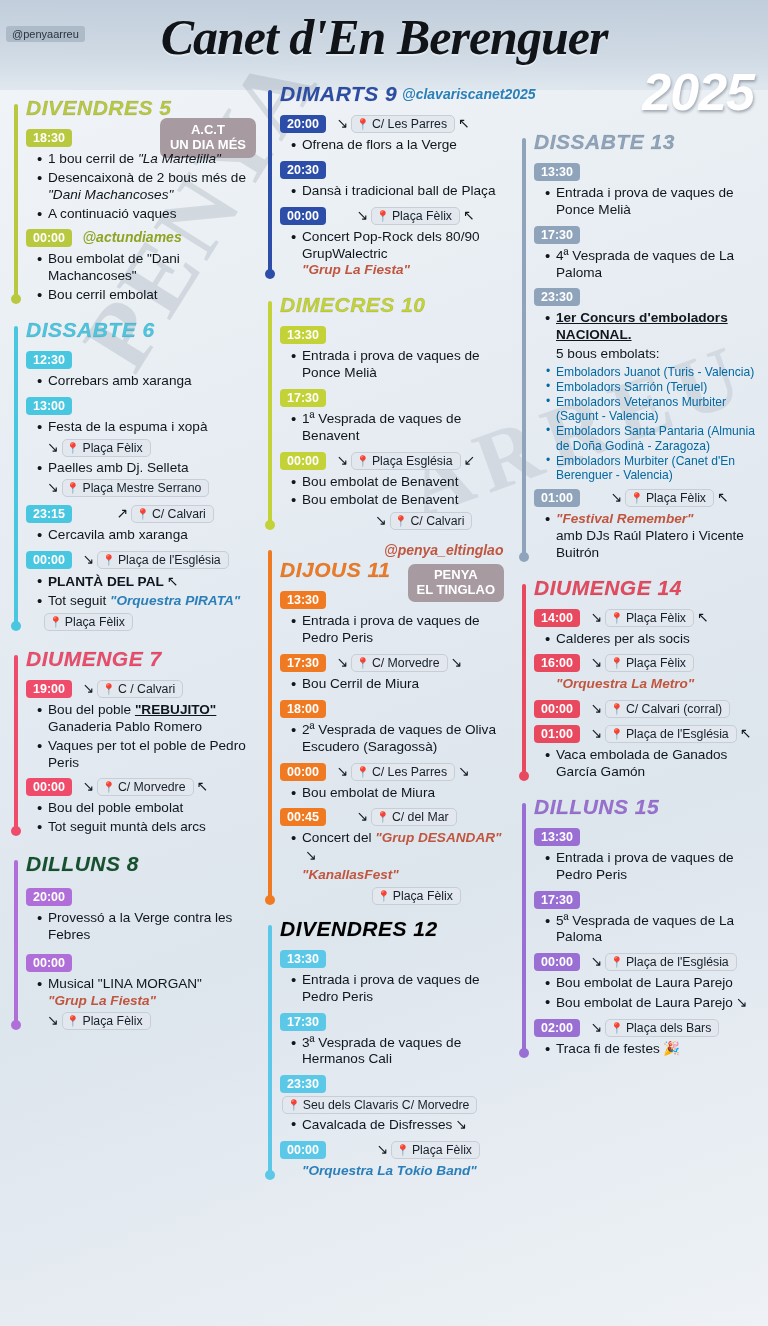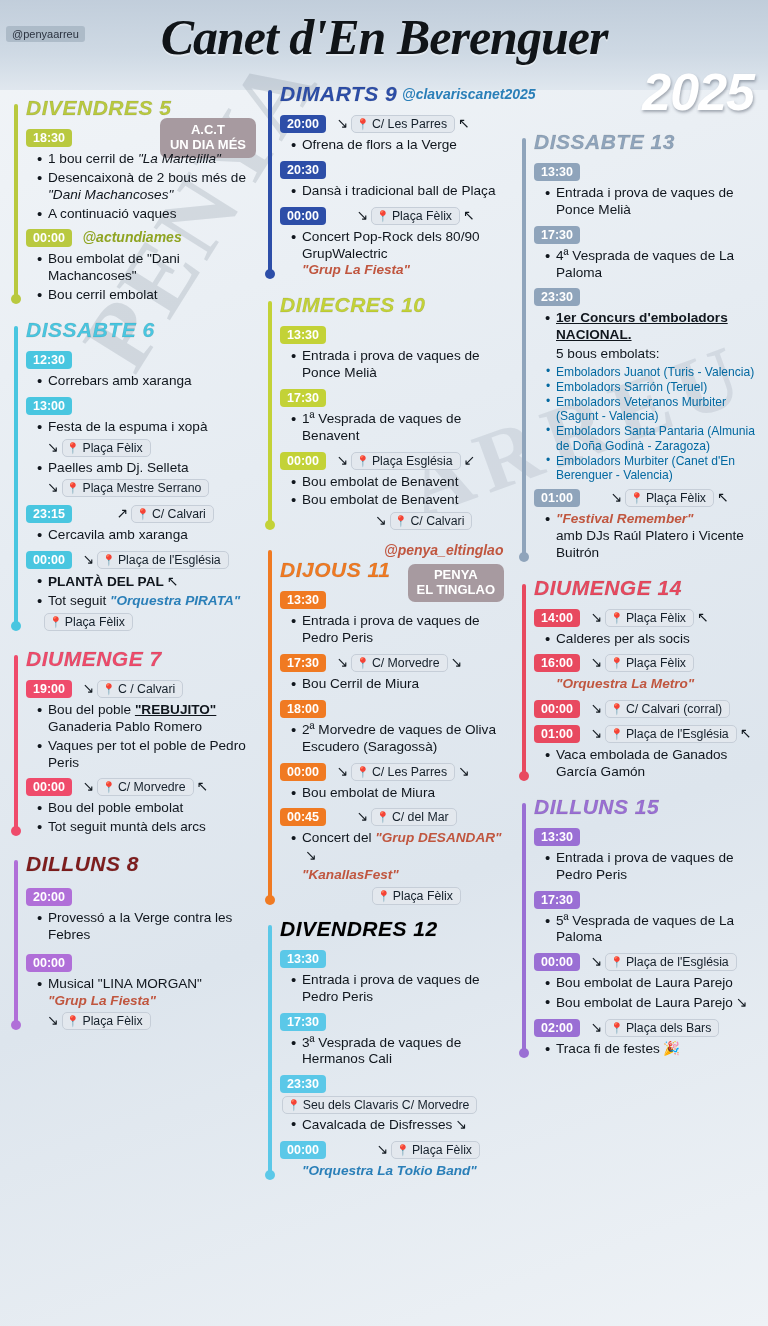--- a/index.html
+++ b/index.html
@@ -201,21 +201,21 @@
       <div class="time" style="background:#ef4b6b;">00:00</div>
       <span class="arrow" style="margin-left:6px;">↘</span><span class="loc"><span class="pin">📍</span><span>C/ Morvedre</span></span><span class="arrow">↖</span>
       <ul class="items">
         <li>Bou del poble embolat</li>
         <li>Tot seguit muntà dels arcs</li>
       </ul>
     </div>
 
     <div class="day" style="margin-top:16px;">
       <div class="rail" style="background:#b06fd8;"></div>
-      <div class="day-name" style="color:#7f1d1d;">DILLUNS 8</div>
+      <div class="day-name" style="color:#14532d;">DILLUNS 8</div>
       <div class="time" style="background:#b06fd8; margin-top:8px;">20:00</div>
       <ul class="items">
         <li>Provessó a la Verge contra les Febres</li>
       </ul>
       <div class="time" style="background:#b06fd8; margin-top:8px;">00:00</div>
       <ul class="items">
         <li><span>Musical "LINA MORGAN"</span><br><span class="it bo" style="color:#c0563f;">"Grup La Fiesta"</span></li>
       </ul>
       <div class="locrow"><span class="arrow">↘</span><span class="loc"><span class="pin">📍</span><span>Plaça Fèlix</span></span></div>
     </div>
@@ -275,21 +275,21 @@
       <ul class="items">
         <li>Entrada i prova de vaques de Pedro Peris</li>
       </ul>
       <div class="time" style="background:#f07a22;">17:30</div>
       <span class="arrow" style="margin-left:6px;">↘</span><span class="loc"><span class="pin">📍</span><span>C/ Morvedre</span></span><span class="arrow">↘</span>
       <ul class="items">
         <li>Bou Cerril de Miura</li>
       </ul>
       <div class="time" style="background:#f07a22;">18:00</div>
       <ul class="items">
-        <li>2ª Morvedre de vaques de Oliva Escudero (Saragossà)</li>
+        <li>2ª Vesprada de vaques de Oliva Escudero (Saragossà)</li>
       </ul>
       <div class="time" style="background:#f07a22;">00:00</div>
       <span class="arrow" style="margin-left:6px;">↘</span><span class="loc"><span class="pin">📍</span><span>C/ Les Parres</span></span><span class="arrow">↘</span>
       <ul class="items">
         <li>Bou embolat de Miura</li>
       </ul>
       <div class="time" style="background:#f07a22;">00:45</div>
       <span class="arrow" style="margin-left:26px;">↘</span><span class="loc"><span class="pin">📍</span><span>C/ del Mar</span></span>
       <ul class="items">
         <li><span>Concert del </span><span class="it bo" style="color:#c0563f;">"Grup DESANDAR"</span><span class="arrow">↘</span></li>

